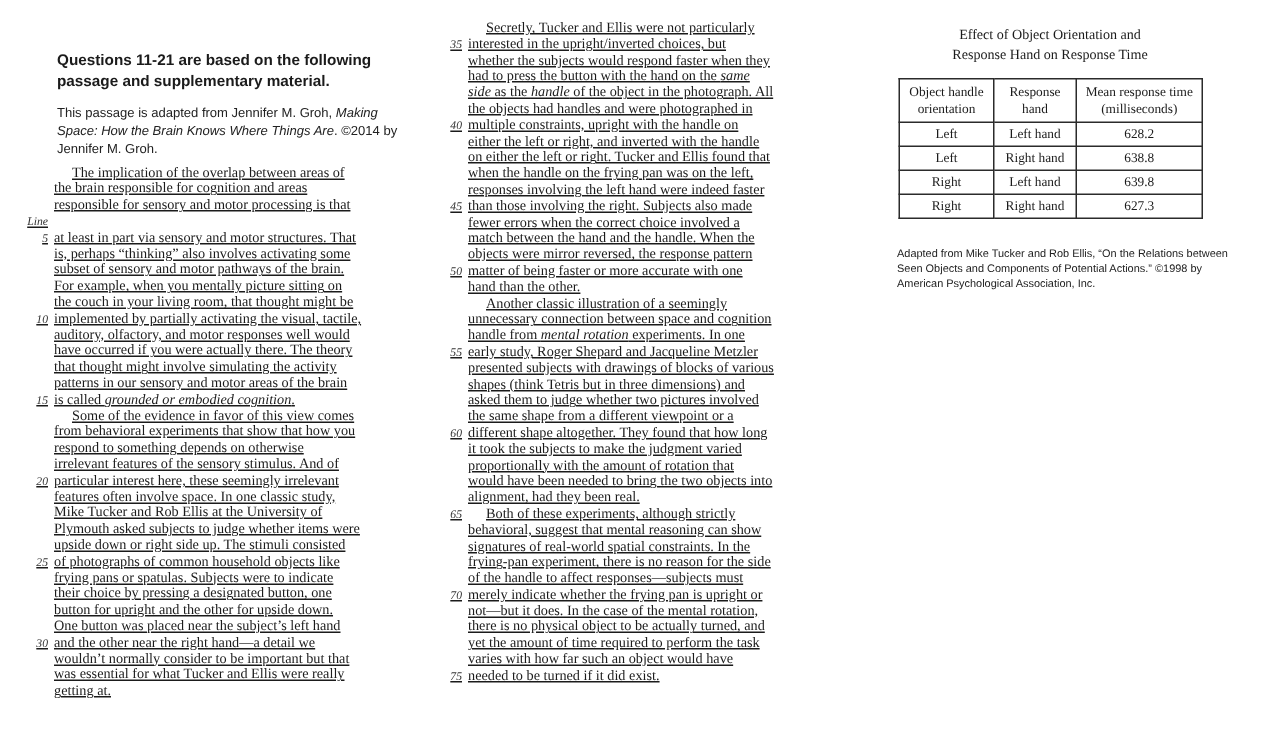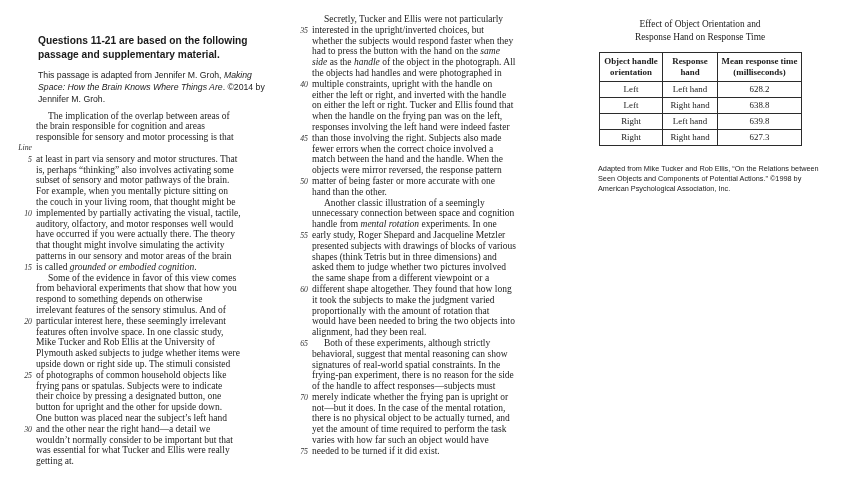--- a/index.html
+++ b/index.html
@@ -25,21 +25,21 @@
   }
   .intro {
     font-family: "Liberation Sans", sans-serif;
     font-size: 8.7px;
     line-height: 12px;
     margin: 7px 0 0 22px;
     color: #222;
   }
   .intro .iline { white-space: nowrap; }
 
-  .pblock { margin-top: 6px; }
+  .pblock { margin-top: 6px; text-decoration: underline; }
   .col2 .pblock { margin-top: 0; }
   .pline {
     display: flex;
     align-items: baseline;
     height: 10.8px;
     line-height: 10.8px;
     font-size: 9.5px;
   }
   .pnum {
     flex: 0 0 20px;
@@ -68,21 +68,21 @@
   col.c1 { width: 63px; }
   col.c2 { width: 55px; }
   col.c3 { width: 84px; }
   th, td {
     border: 1px solid #2b2b2b;
     text-align: center;
     vertical-align: middle;
     font-size: 8.9px;
   }
   th {
-    font-weight: 700;
+    font-weight: 400;
     white-space: pre-line;
     line-height: 10.8px;
     padding: 3px 1px;
     margin-top: 16px;
   }
   td {
     line-height: 11px;
     padding: 2px 1px;
     height: 15px;
   }

